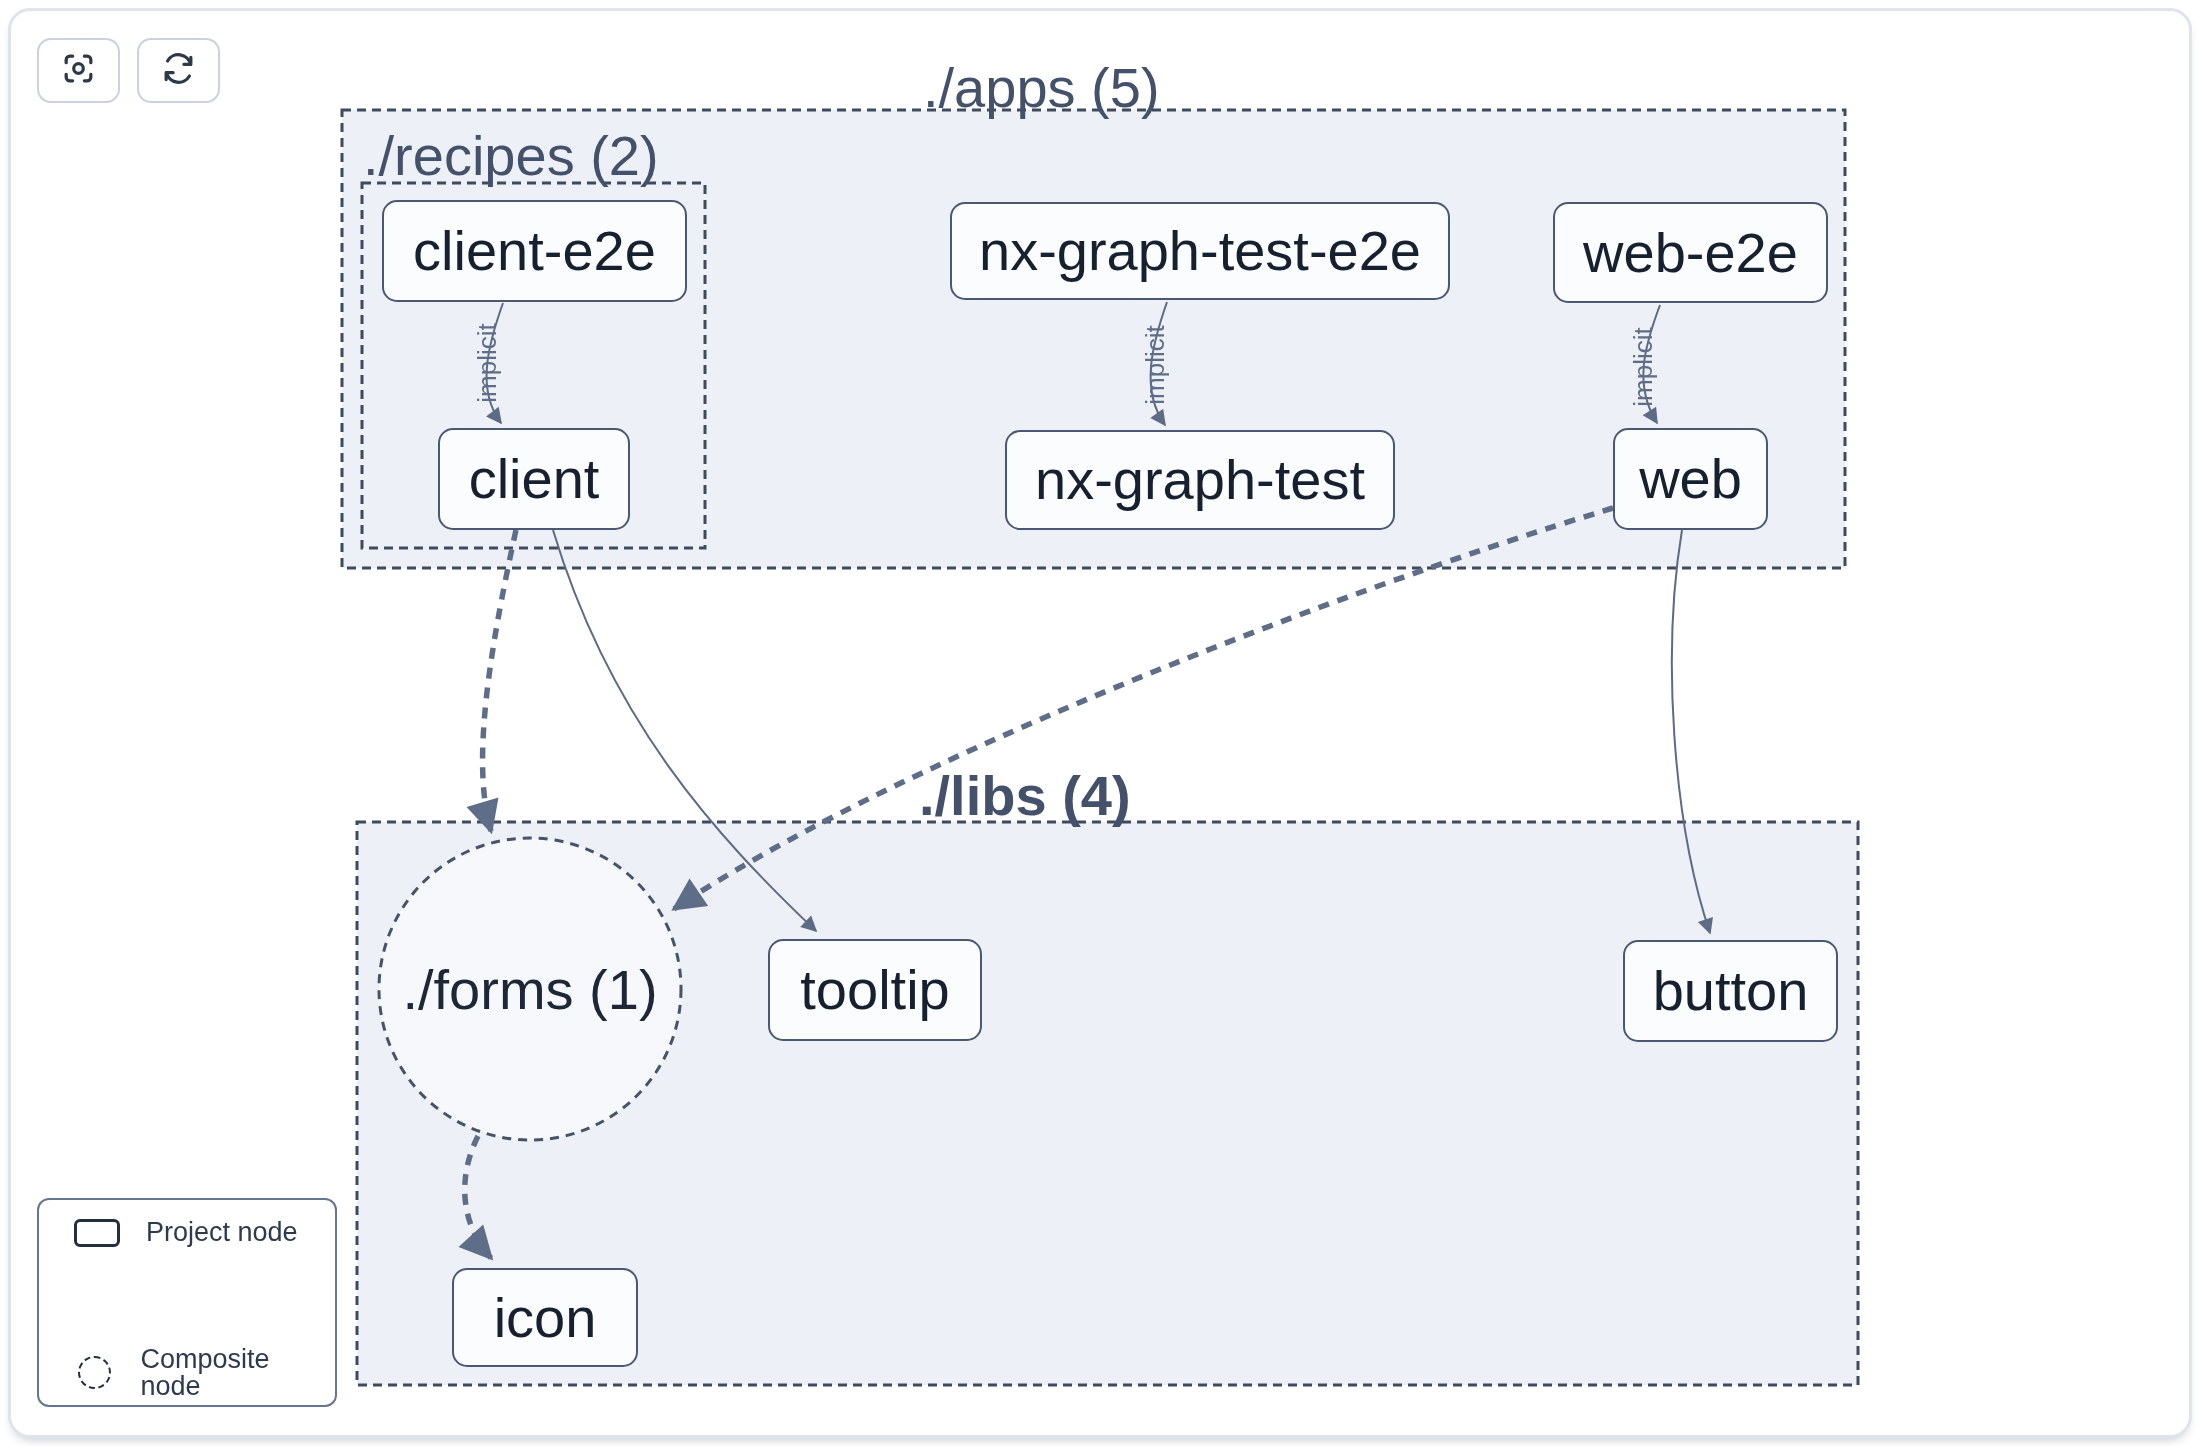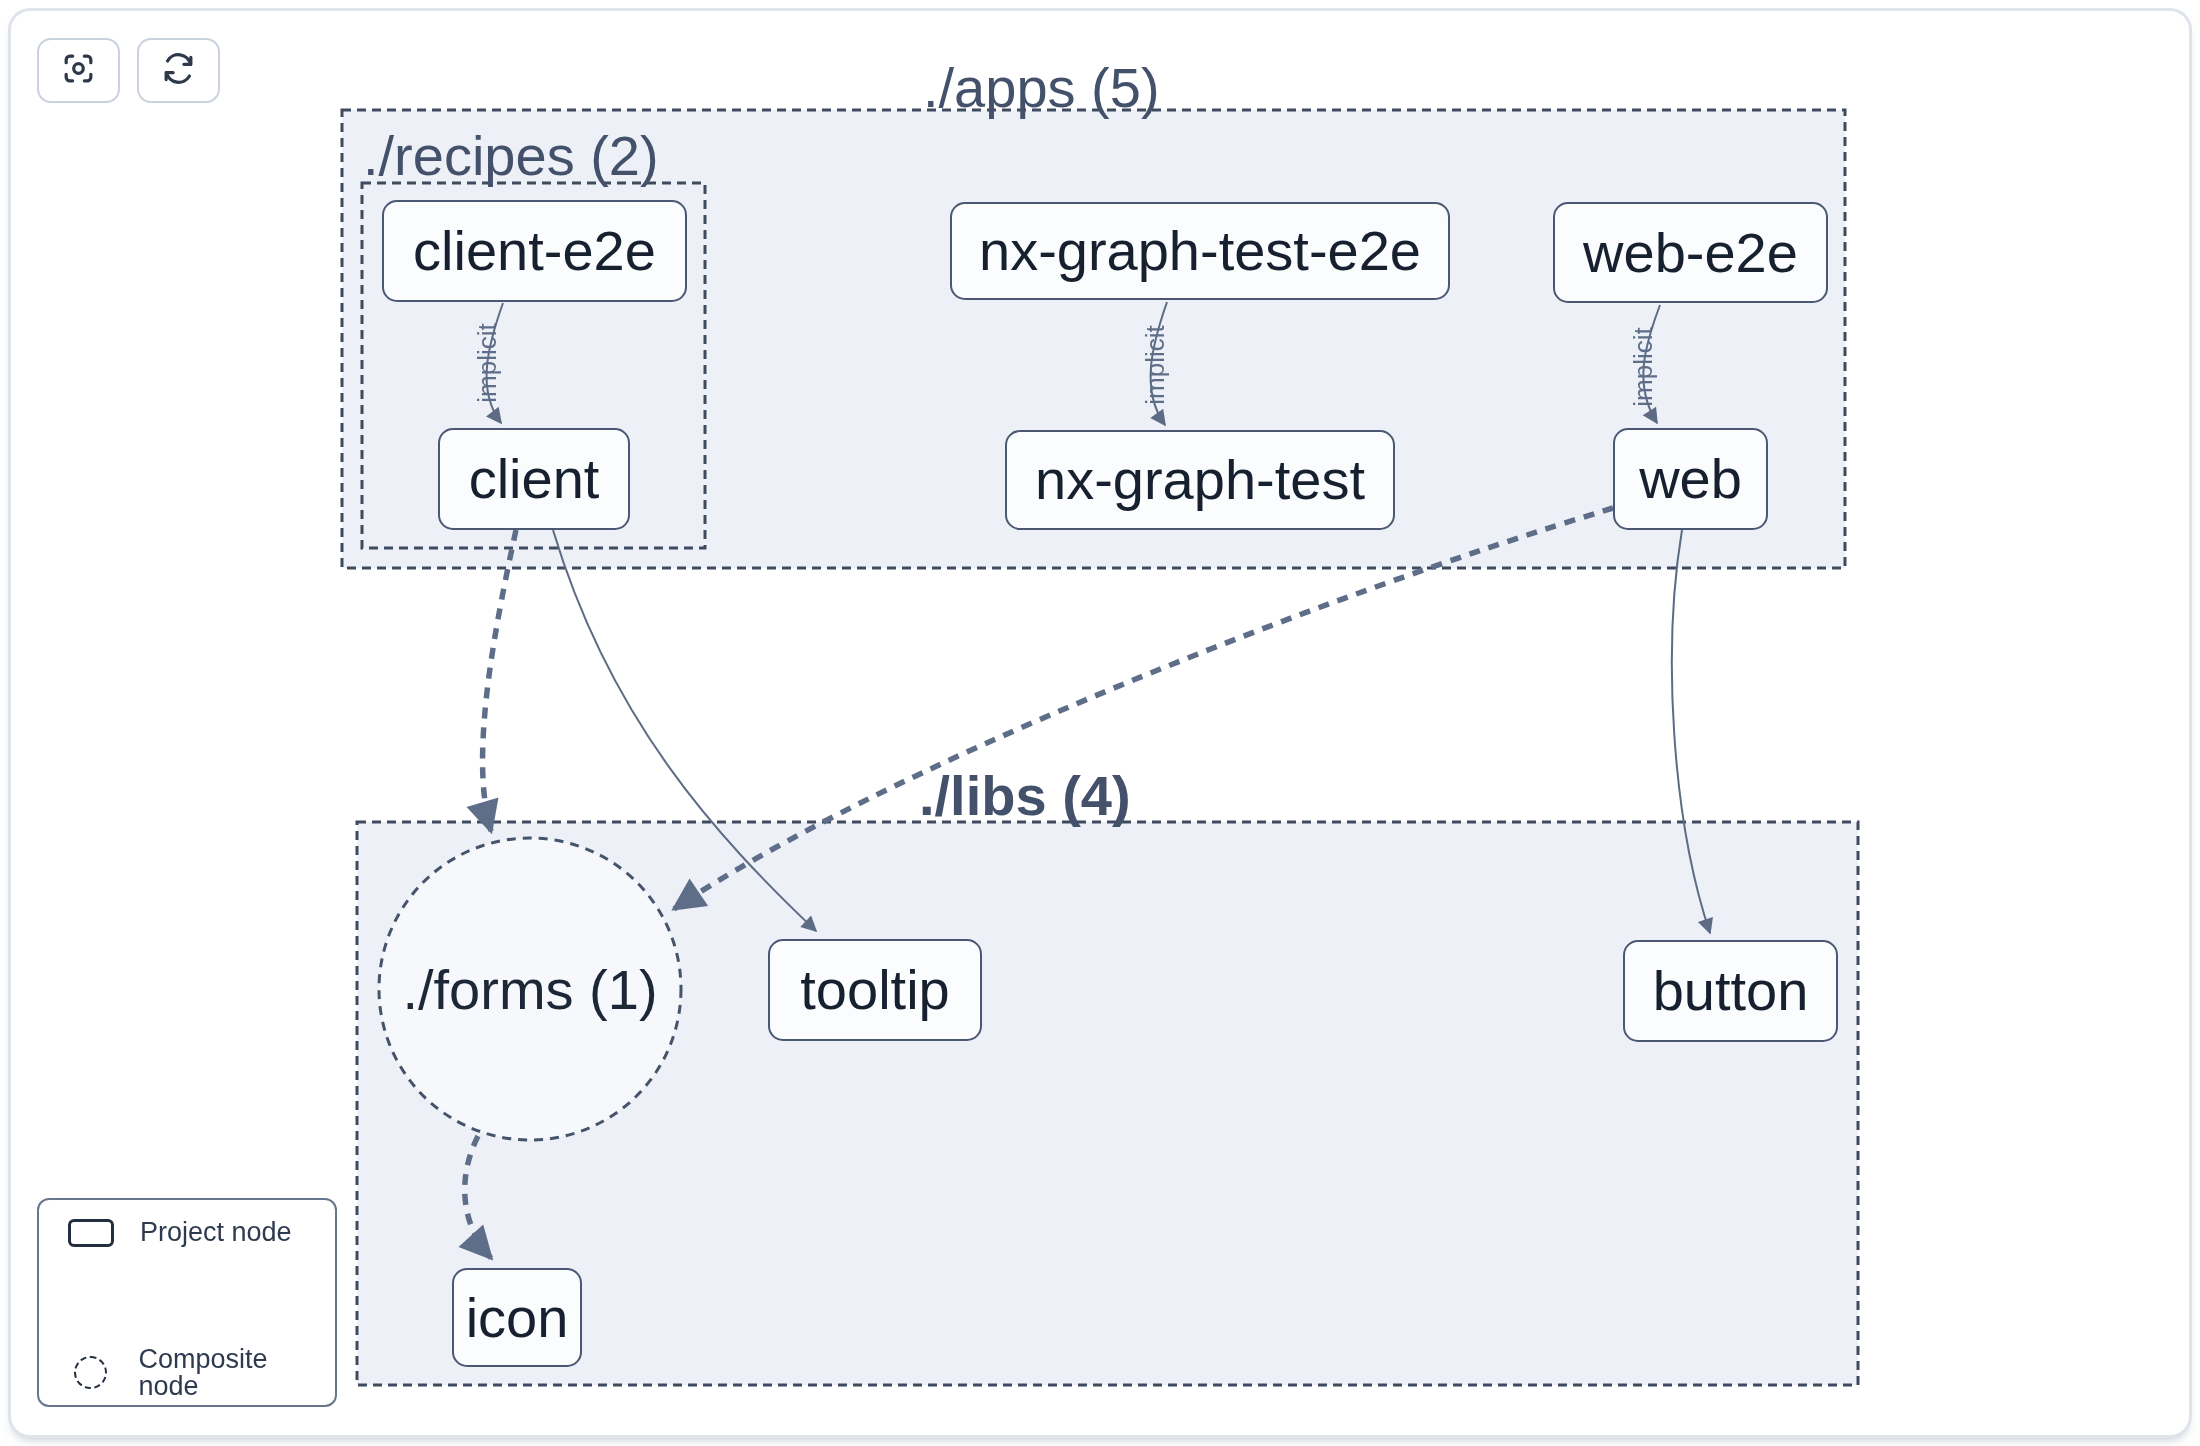--- a/index.html
+++ b/index.html
@@ -30,21 +30,21 @@
   .forms-label{position:absolute;font-size:56px;color:#1d2737;width:320px;
                text-align:center;line-height:1;white-space:nowrap;cursor:pointer;}
 
   .edge-label{position:absolute;font-size:26px;color:#5e6e89;width:120px;
               text-align:center;line-height:1;transform:rotate(-90deg);
               white-space:nowrap;}
 
   
   .legend{position:absolute;left:37px;top:1198px;width:300px;height:209px;
           box-sizing:border-box;background:#ffffff;border:2px solid #67768c;
-          border-radius:12px;padding:10px 3px;display:flex;flex-direction:column;
+          border-radius:12px;padding:10px 9px;display:flex;flex-direction:column;
           justify-content:space-between;}
   .legend-row{display:flex;align-items:center;height:45px;}
   .legend-icon-cell{width:98px;display:flex;align-items:center;justify-content:center;}
   .legend-text{font-size:27px;color:#2e3a4d;line-height:1;}
   .lg-project{width:46px;height:28px;border:3px solid #232e3f;border-radius:6px;
               background:#ffffff;box-sizing:border-box;}
   .lg-composite{width:33px;height:33px;border:2.5px dashed #232e3f;border-radius:50%;
                 background:#ffffff;box-sizing:border-box;}
   .lg-affected{width:33px;height:33px;border:2px dotted #c2c9d6;border-radius:50%;
                background:#eef1f5;box-sizing:border-box;}
@@ -108,21 +108,21 @@
 <div class="cluster-label" style="left:919px;top:768px;font-weight:bold;">./libs (4)</div>
 
 <div class="node" style="left:382px;top:200px;width:305px;height:102px;">client-e2e</div>
 <div class="node" style="left:950px;top:202px;width:500px;height:98px;">nx-graph-test-e2e</div>
 <div class="node" style="left:1553px;top:202px;width:275px;height:101px;">web-e2e</div>
 <div class="node" style="left:438px;top:428px;width:192px;height:102px;">client</div>
 <div class="node" style="left:1005px;top:430px;width:390px;height:100px;">nx-graph-test</div>
 <div class="node" style="left:1613px;top:428px;width:155px;height:102px;">web</div>
 <div class="node" style="left:768px;top:939px;width:214px;height:102px;">tooltip</div>
 <div class="node" style="left:1623px;top:940px;width:215px;height:102px;">button</div>
-<div class="node" style="left:452px;top:1268px;width:130px;height:99px;">icon</div>
+<div class="node" style="left:452px;top:1268px;width:186px;height:99px;">icon</div>
 
 <div class="forms-label" style="left:370px;top:962px;">./forms (1)</div>
 
 <div class="edge-label" style="left:427px;top:350px;">implicit</div>
 <div class="edge-label" style="left:1095px;top:352px;">implicit</div>
 <div class="edge-label" style="left:1583px;top:354px;">implicit</div>
 
 <div class="legend">
   <div class="legend-row">
     <span class="legend-icon-cell">

